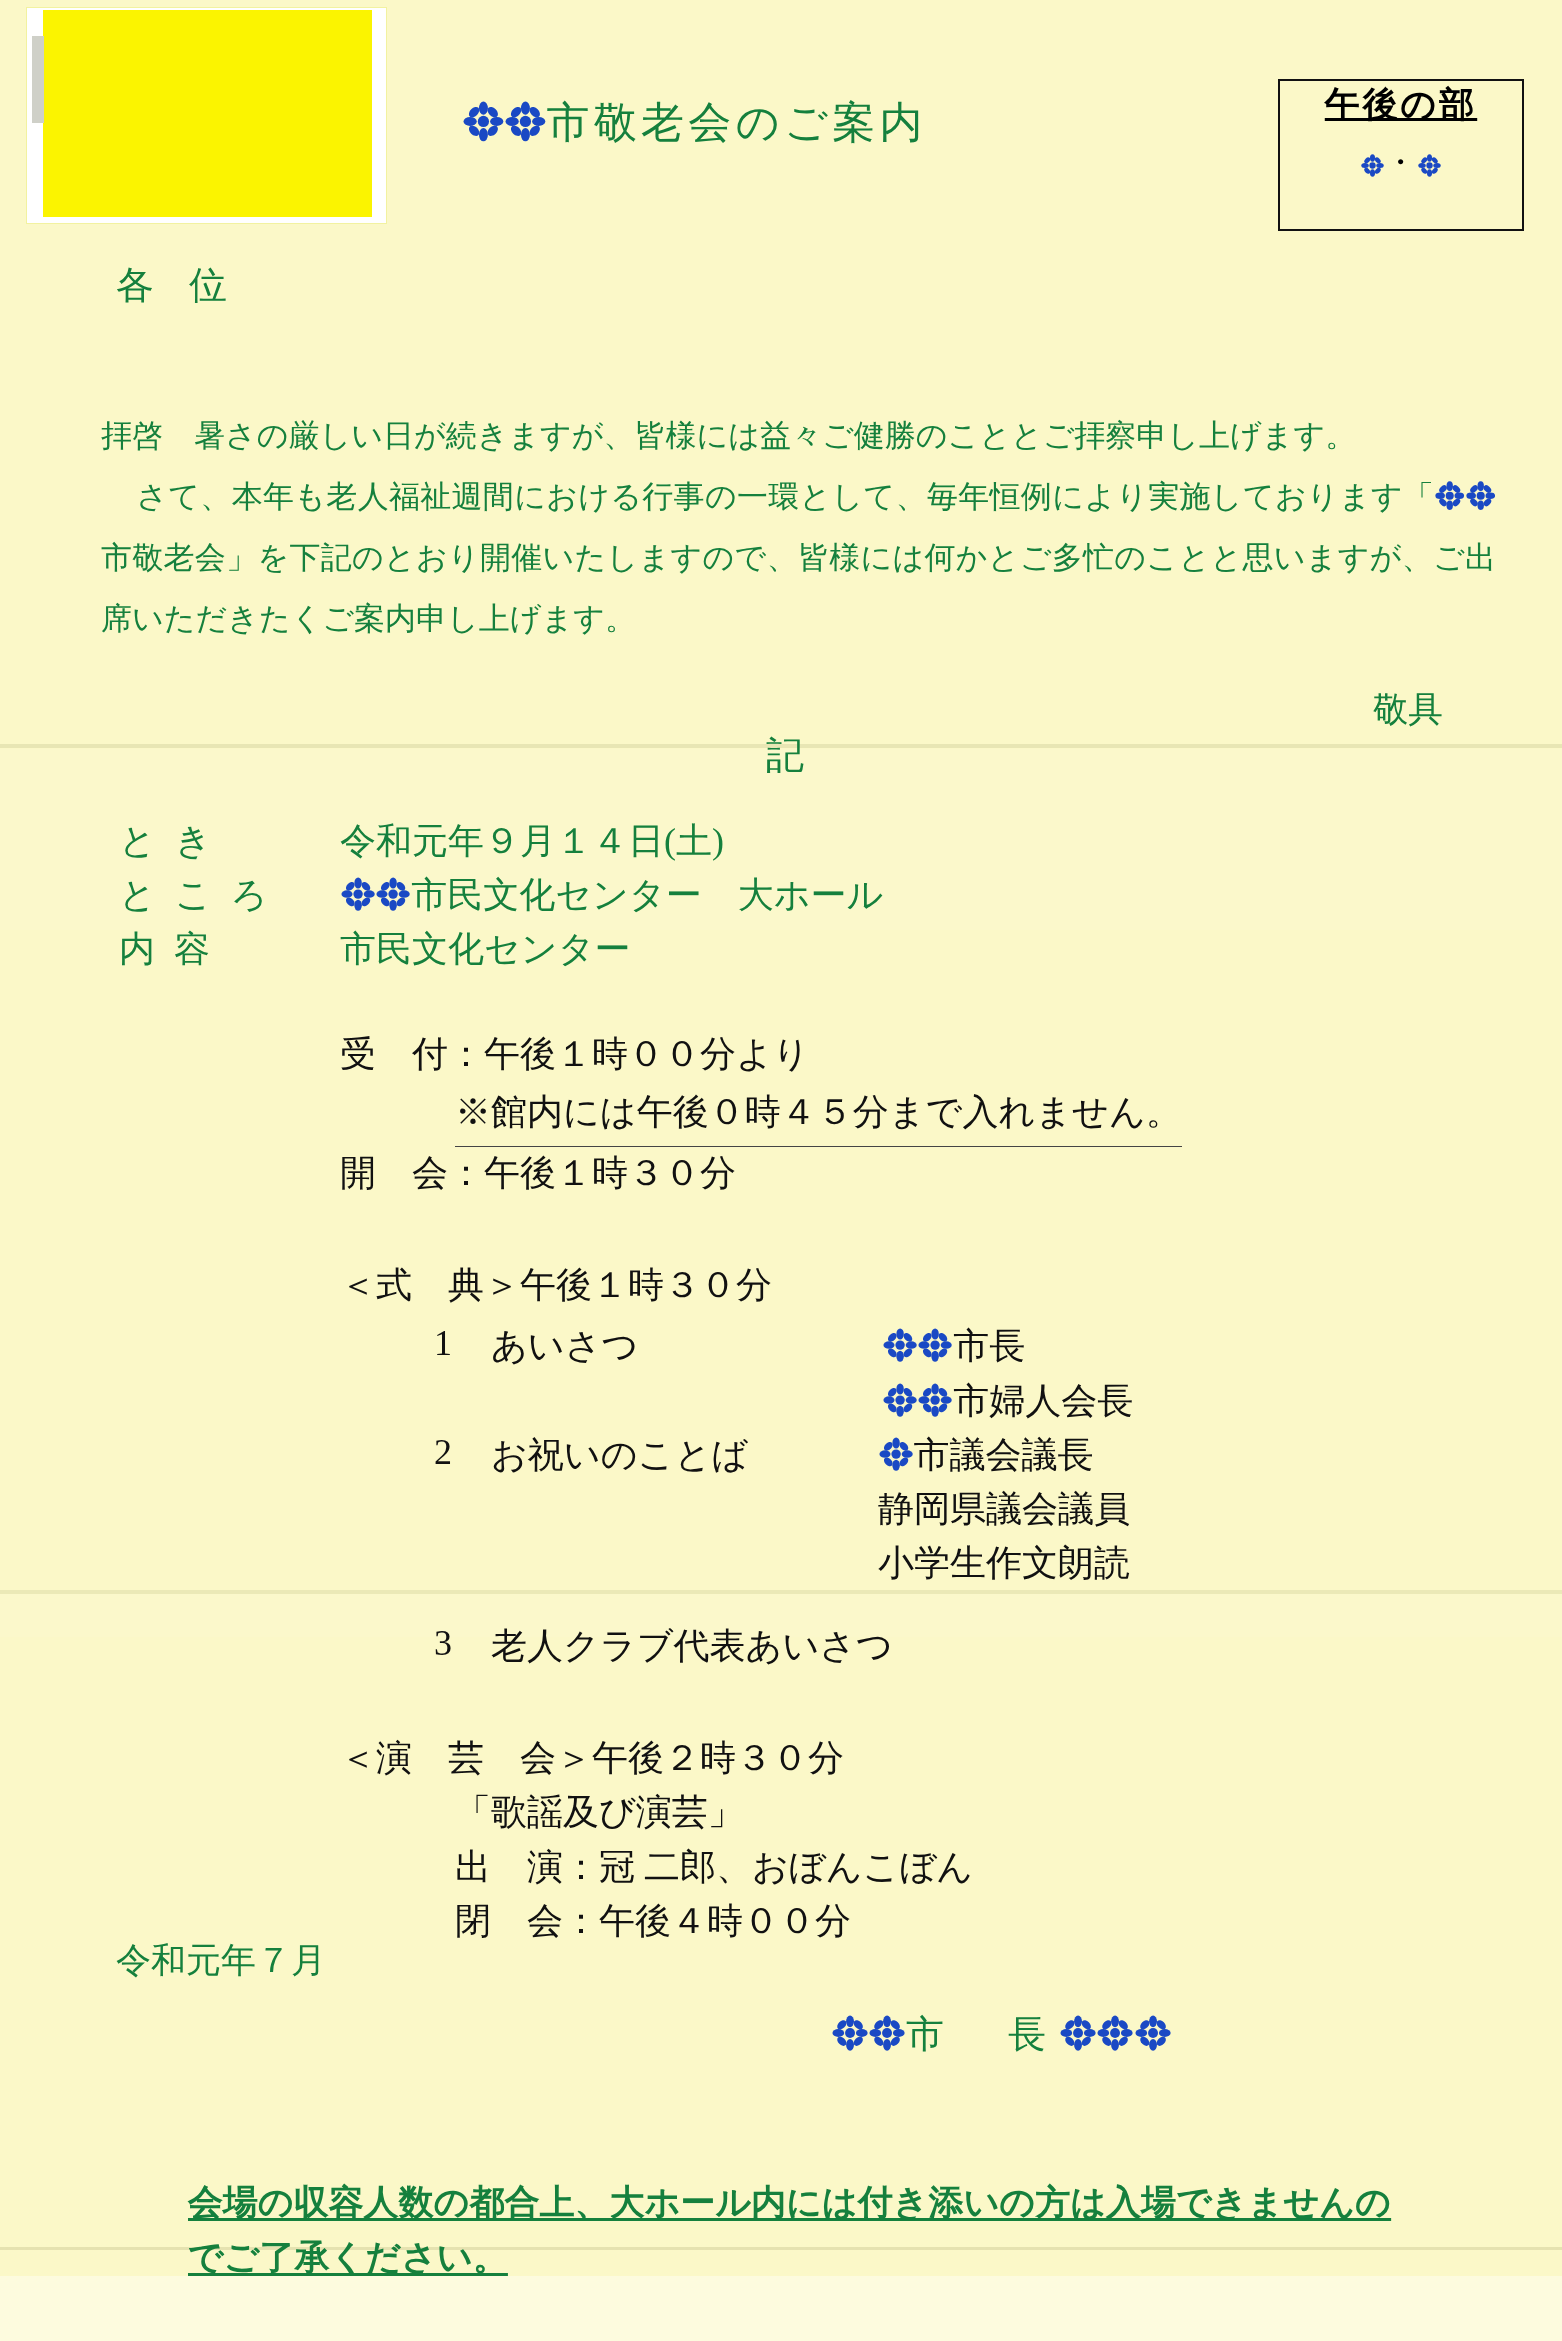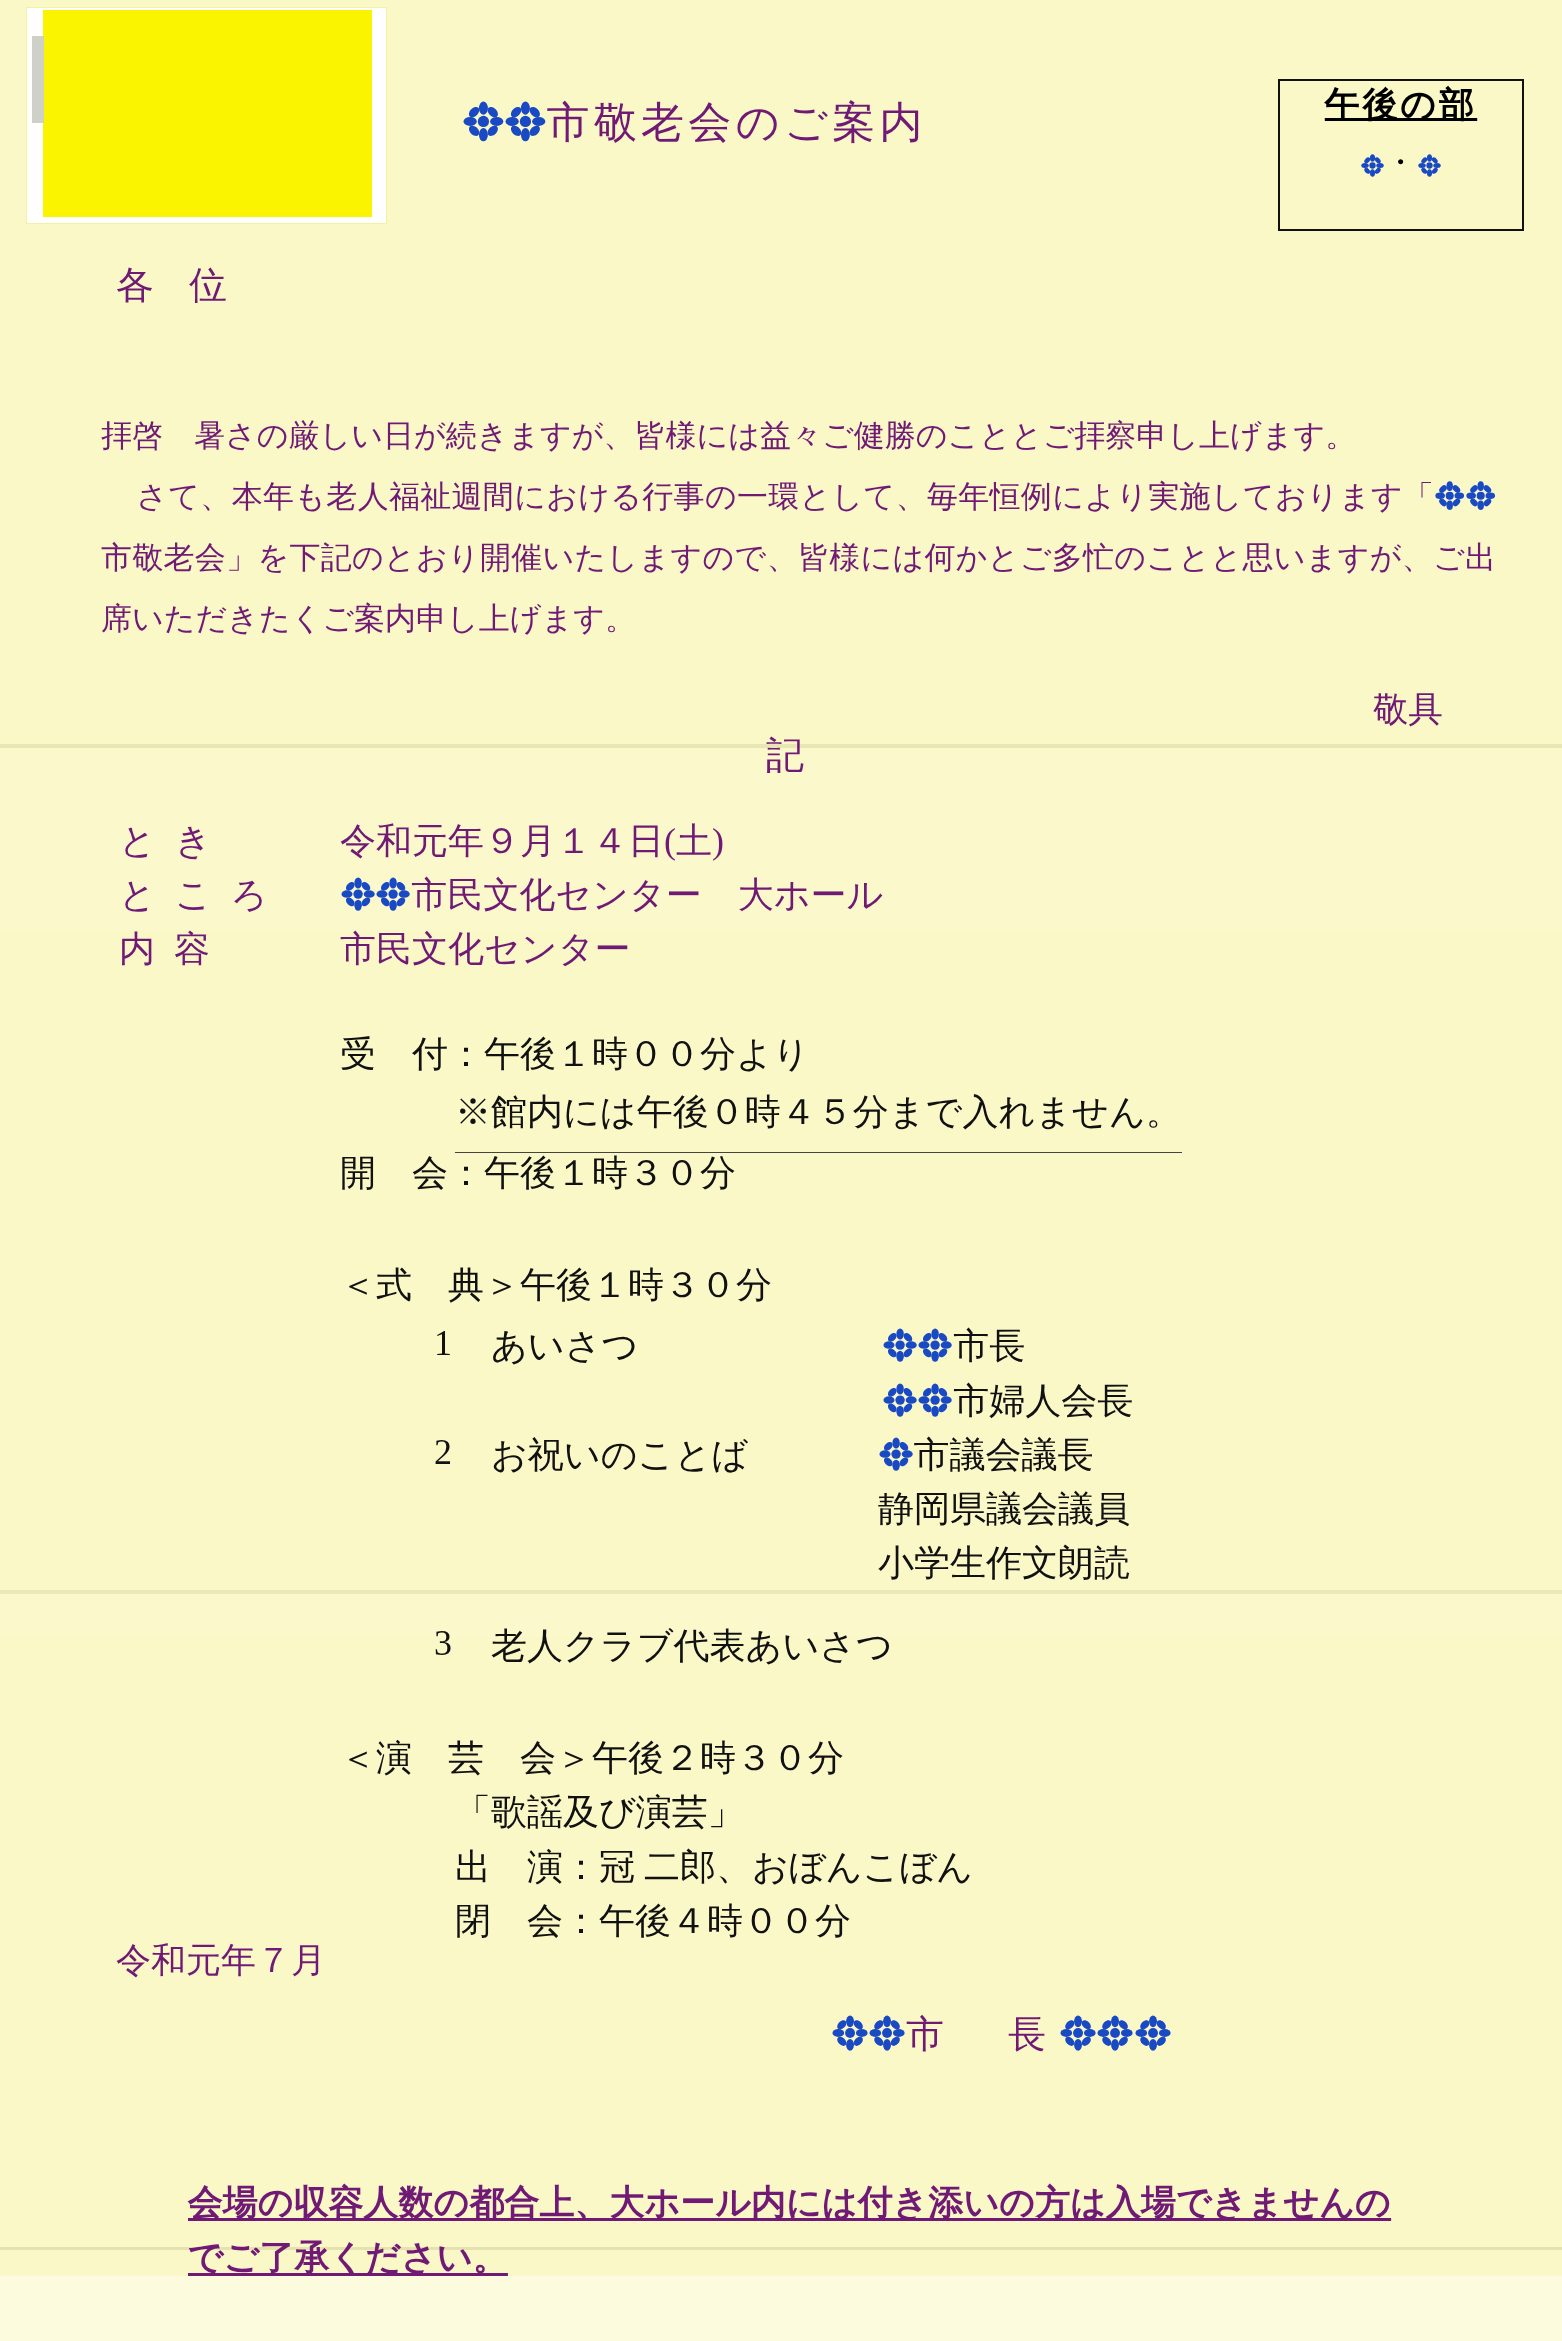--- a/index.html
+++ b/index.html
@@ -97,21 +97,21 @@
   }
   .corner-box .line2 {
     margin-top: 13px;
     font-size: 32px;
     letter-spacing: 1.4px;
   }
 
   
   .t {
     position: absolute;
-    color: #701a75;
+    color: #15803d;
     white-space: pre;
   }
 
   .addressee {
     left: 116px;
     top: 260px;
     font-size: 38px;
     letter-spacing: 35px;
   }
 
@@ -145,21 +145,21 @@
   .row-naiyo { top: 925px; }
 
   .sub { left: 340px; font-size: 36px; text-align: right; }
   .sub2 { left: 455px; font-size: 36px; }
 
   .blk { font-size: 36px; color: #111; white-space: pre; position: absolute; }
 
   .strike-under {
     border-bottom: 1.4px solid #444;
     display: inline-block;
-    padding-bottom: 15px;
+    padding-bottom: 9px;
   }
 
   .sig-date { left: 116px; top: 1937px; font-size: 35px; }
   .sig-line { left: 831px; top: 2009px; font-size: 38px; letter-spacing: 13px; }
 
   .notice {
     left: 188px;
     top: 2175px;
     width: 1301px;
     font-size: 35px;

